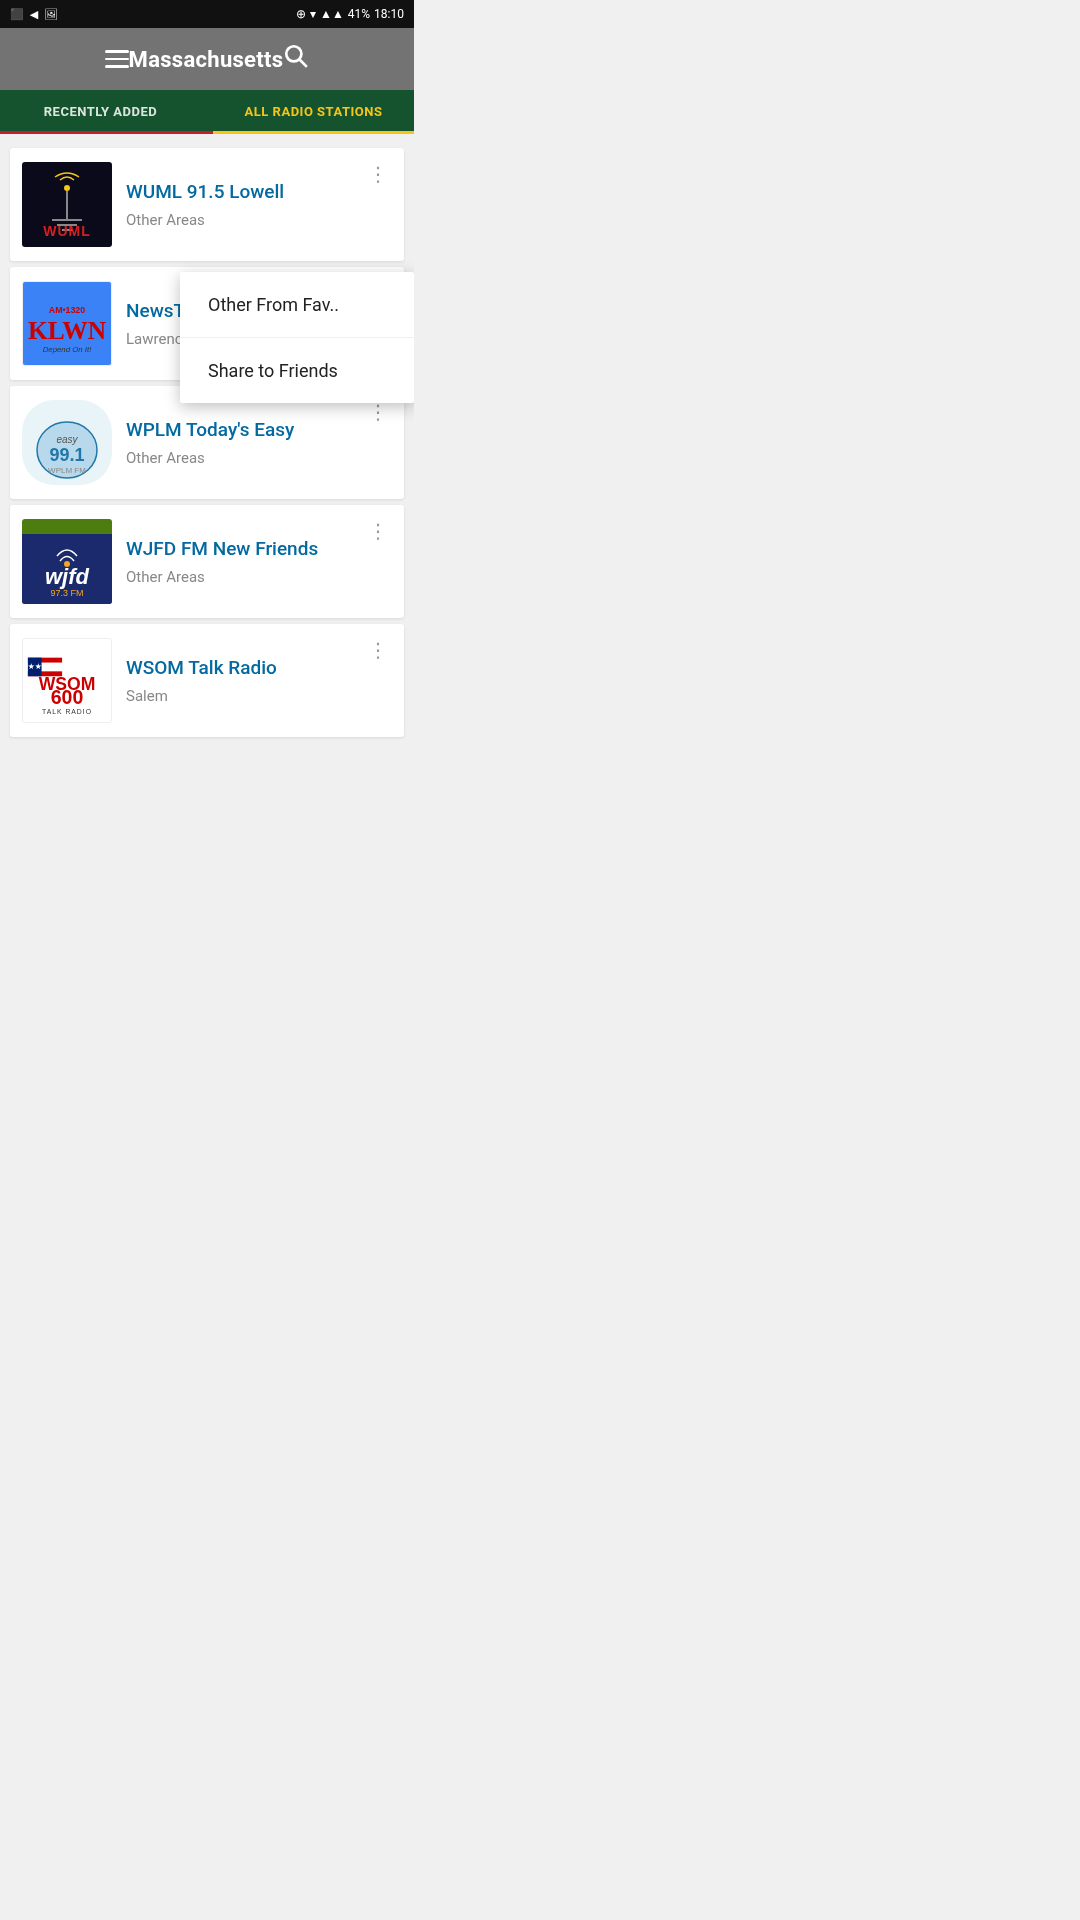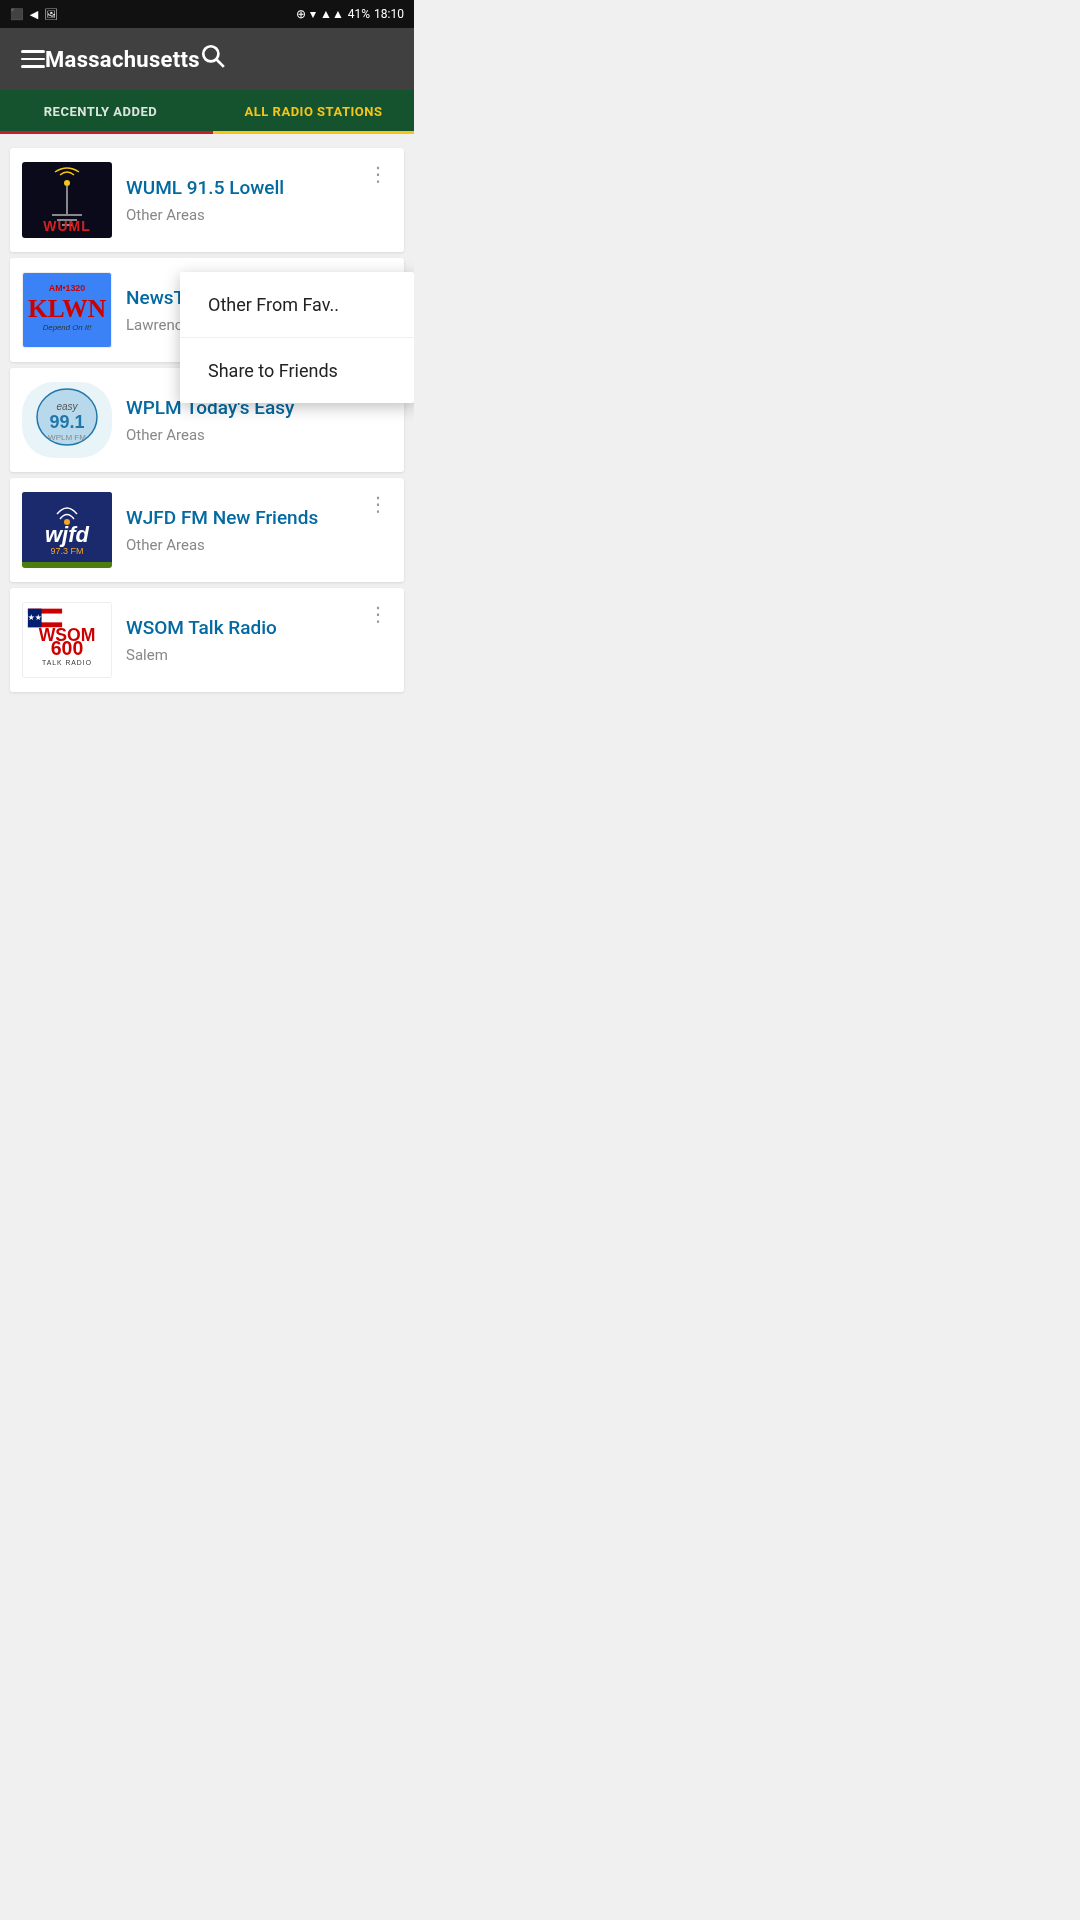--- a/index.html
+++ b/index.html
@@ -23,26 +23,26 @@
       align-items: center;
       justify-content: space-between;
       padding: 0 10px;
       font-size: 11px;
     }
     .status-left { display: flex; gap: 6px; align-items: center; }
     .status-right { display: flex; gap: 4px; align-items: center; font-size: 12px; }
 
     
     .header {
-      background: #404040;
+      background: #737373;
       height: 62px;
       display: flex;
       align-items: center;
-      justify-content: flex-start;
-      padding: 0 21px;
+      justify-content: center;
+      padding: 0 12px;
     }
     .header-title {
       color: #fff;
       font-size: 22px;
       font-weight: bold;
       letter-spacing: 0.3px;
     }
     .header-icon {
       color: #fff;
       font-size: 24px;
@@ -102,25 +102,25 @@
       display: flex;
       align-items: center;
       padding: 14px 12px;
       position: relative;
       box-shadow: 0 1px 3px rgba(0,0,0,0.1);
       min-height: 90px;
     }
 
     .station-logo {
       width: 90px;
-      height: 76px;
+      height: 85px;
       border-radius: 3px;
       flex-shrink: 0;
       display: flex;
-      align-items: flex-start;
+      align-items: flex-end;
       justify-content: center;
       overflow: hidden;
       margin-right: 14px;
     }
 
     .station-info {
       flex: 1;
     }
     .station-name {
       font-size: 19px;

